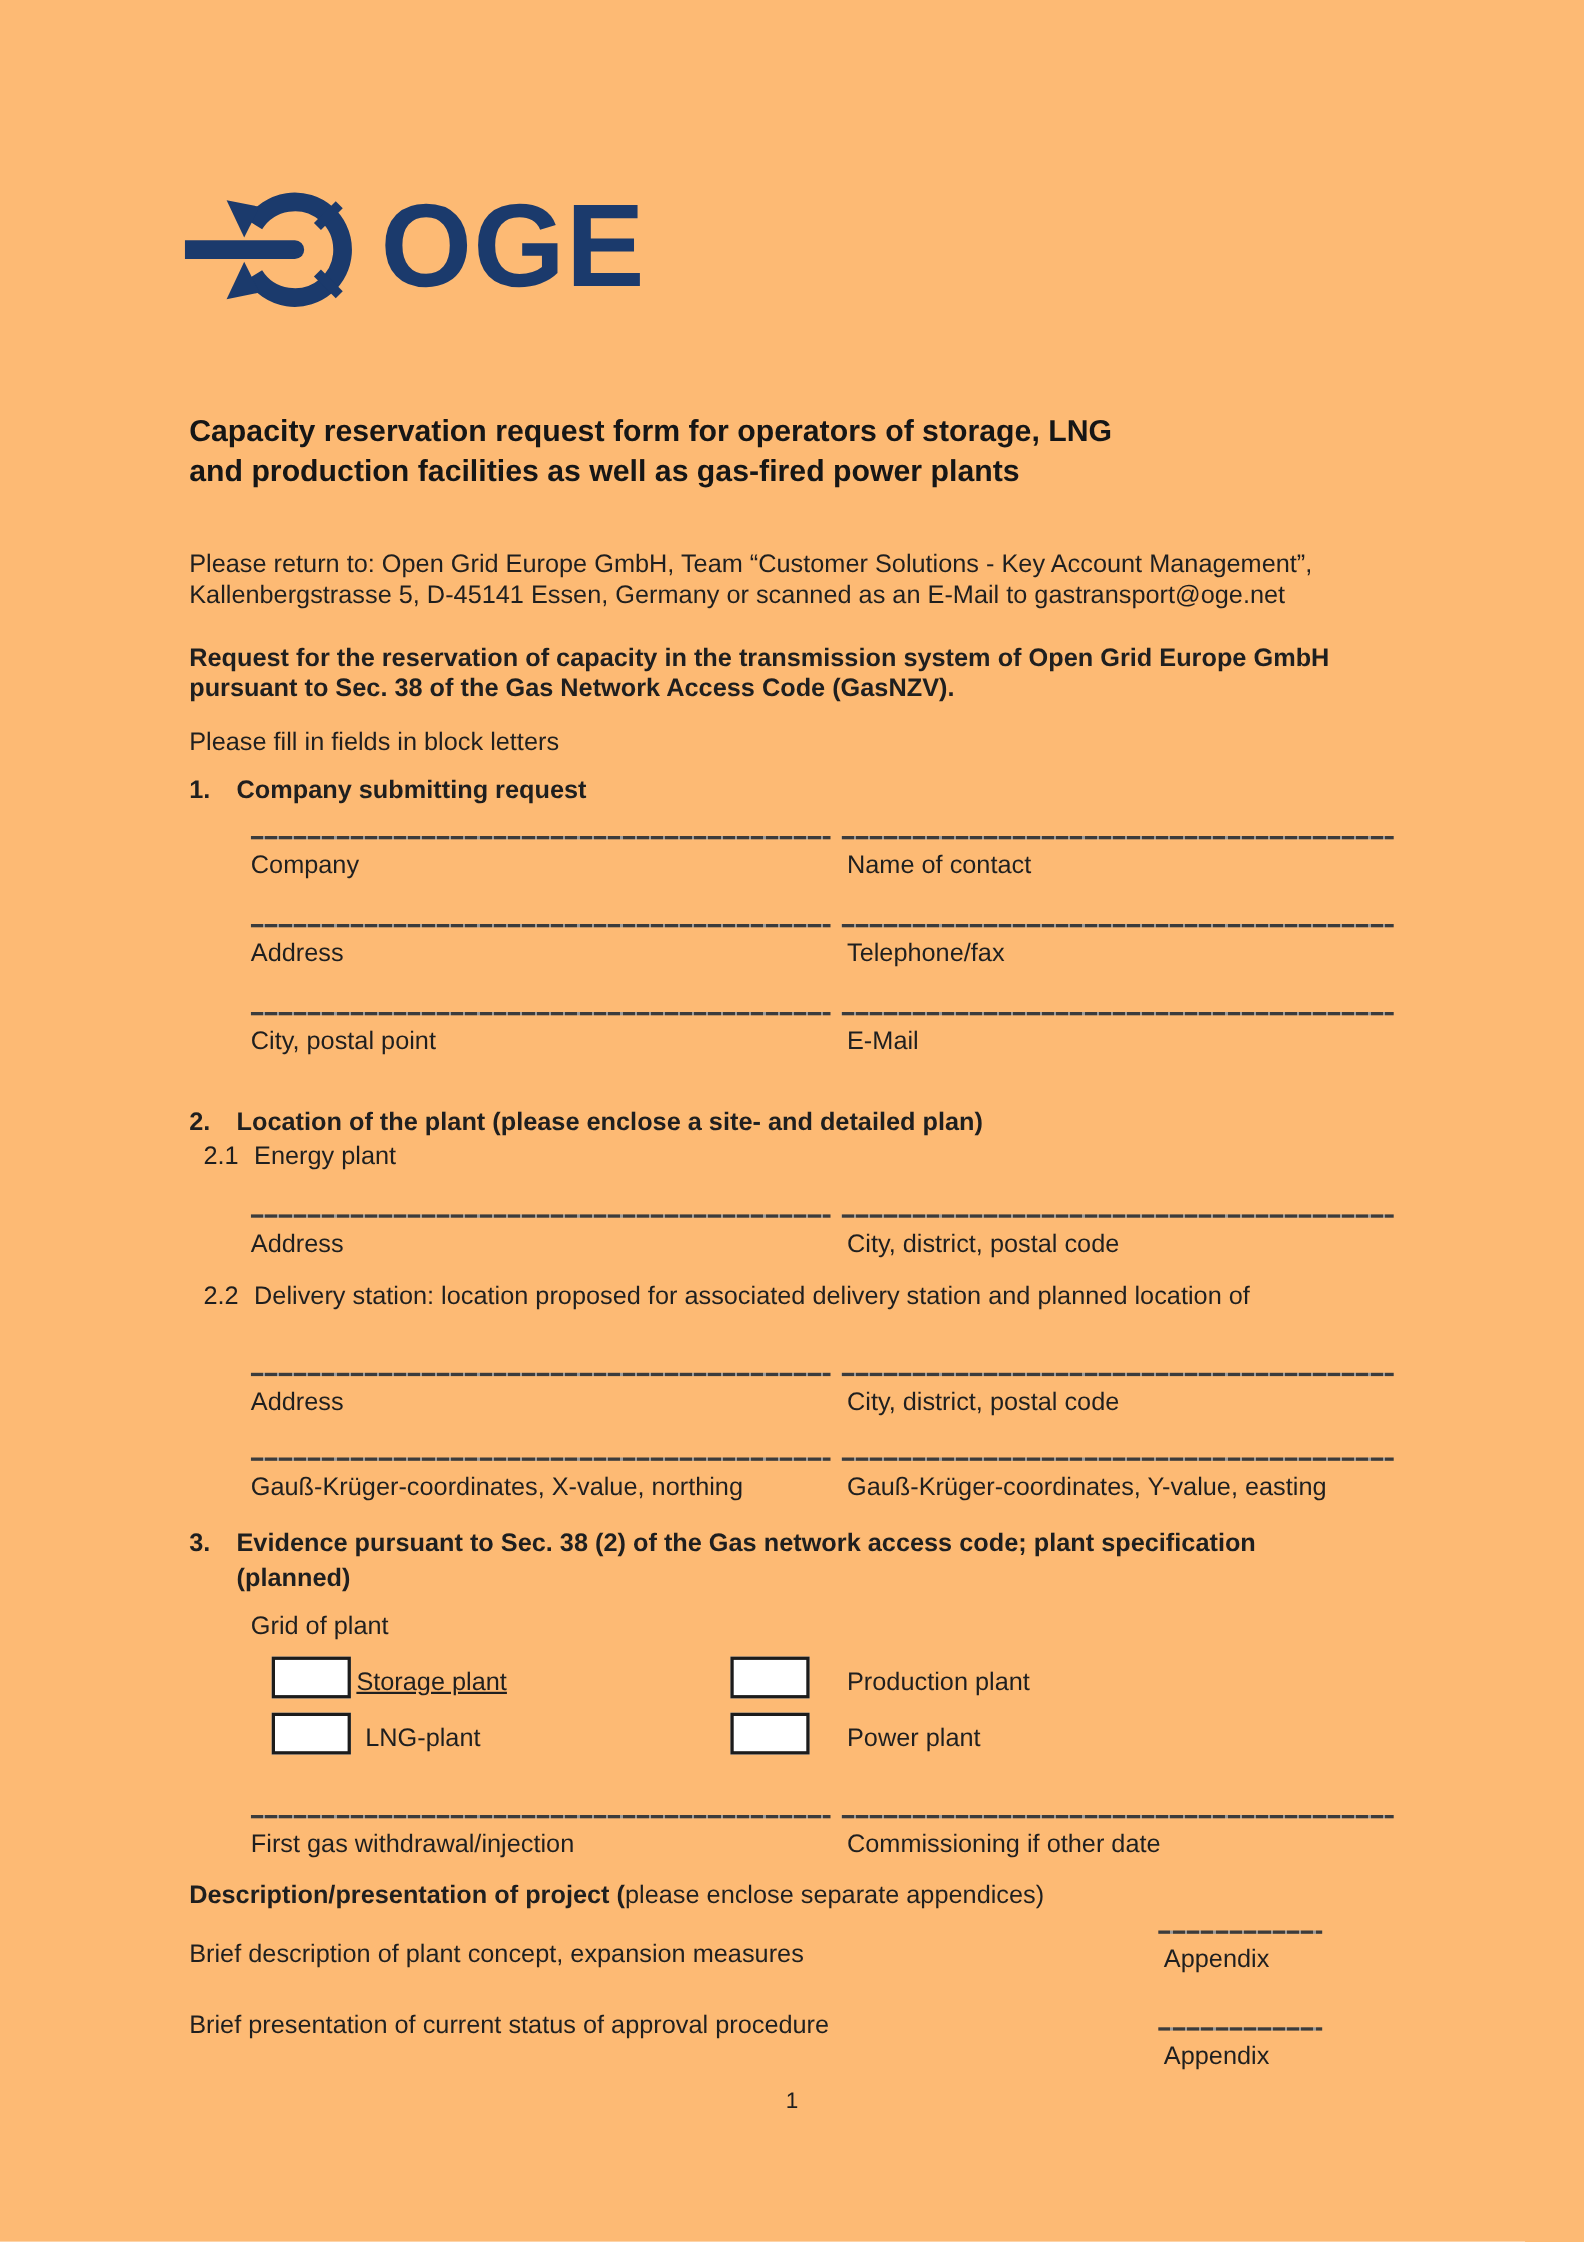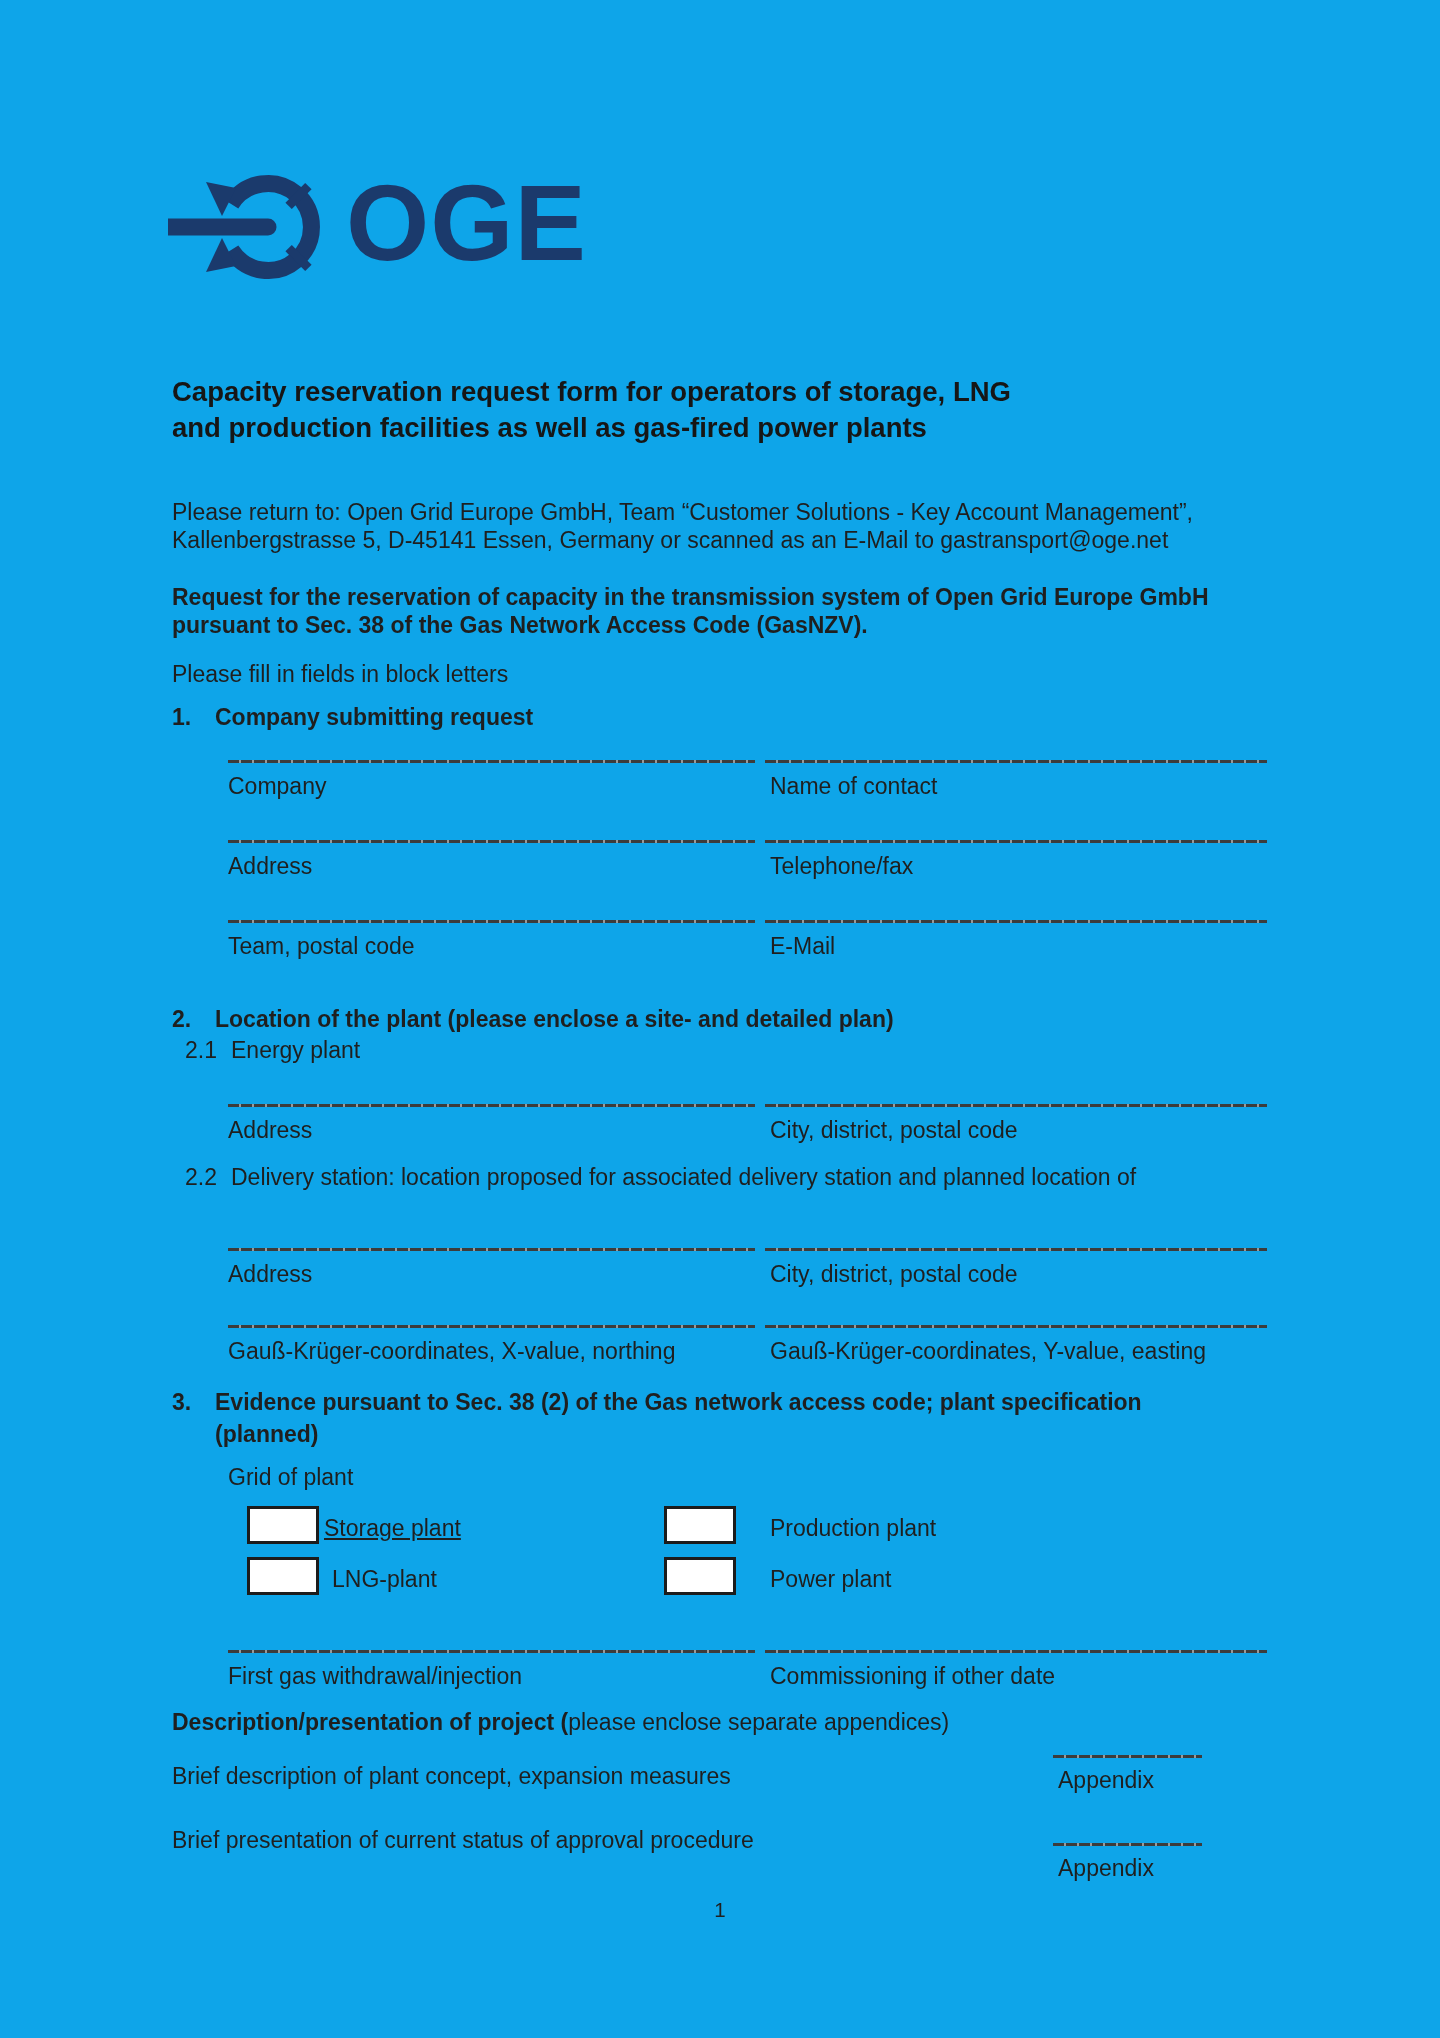--- a/index.html
+++ b/index.html
@@ -1,20 +1,20 @@
 <!DOCTYPE html>
 <html><head>
 <meta charset="utf-8">
 <style>
   html, body { margin: 0; padding: 0; background: #ffffff; }
   .page {
     position: relative;
     width: 1440px;
     height: 2038px;
-    background: #0ea5e9;
+    background: #fdba74;
     font-family: "Liberation Sans", "DejaVu Sans", sans-serif;
     color: #1f1f1f;
     overflow: hidden;
   }
   .abs { position: absolute; }
   .t  { position: absolute; font-size: 23px; line-height: 28px; white-space: nowrap; }
   .b  { font-weight: bold; }
   .title {
     position: absolute;
     font-size: 27.5px;
@@ -90,21 +90,21 @@
   <div class="t" style="left:228px; top:772px;">Company</div>
   <div class="t" style="left:770px; top:772px;">Name of contact</div>
 
   <div class="rule" style="left:228px; top:840px; width:527px;"></div>
   <div class="rule" style="left:765px; top:840px; width:502px;"></div>
   <div class="t" style="left:228px; top:852px;">Address</div>
   <div class="t" style="left:770px; top:852px;">Telephone/fax</div>
 
   <div class="rule" style="left:228px; top:920px; width:527px;"></div>
   <div class="rule" style="left:765px; top:920px; width:502px;"></div>
-  <div class="t" style="left:228px; top:932px;">Team, postal code</div>
+  <div class="t" style="left:228px; top:932px;">City, postal point</div>
   <div class="t" style="left:770px; top:932px;">E-Mail</div>
 
   <div class="t b" style="left:172px; top:1005px;">2.</div>
   <div class="t b" style="left:215px; top:1005px;">Location of the plant (please enclose a site- and detailed plan)</div>
 
   <div class="t" style="left:185px; top:1036px;">2.1</div>
   <div class="t" style="left:231px; top:1036px;">Energy plant</div>
 
   <div class="rule" style="left:228px; top:1104px; width:527px;"></div>
   <div class="rule" style="left:765px; top:1104px; width:502px;"></div>

